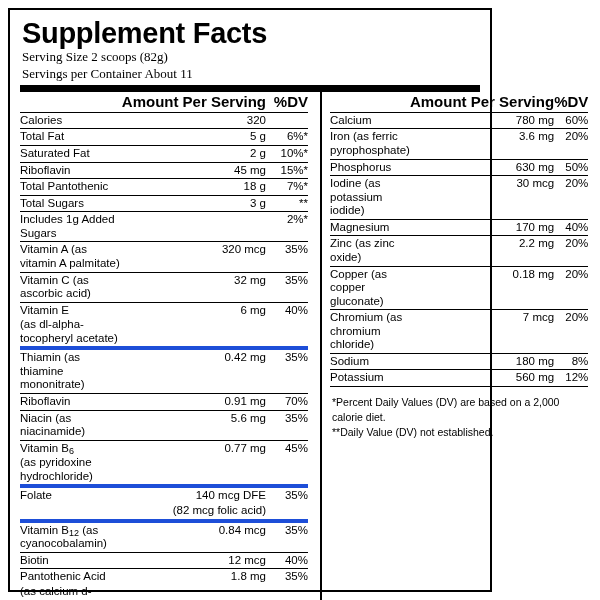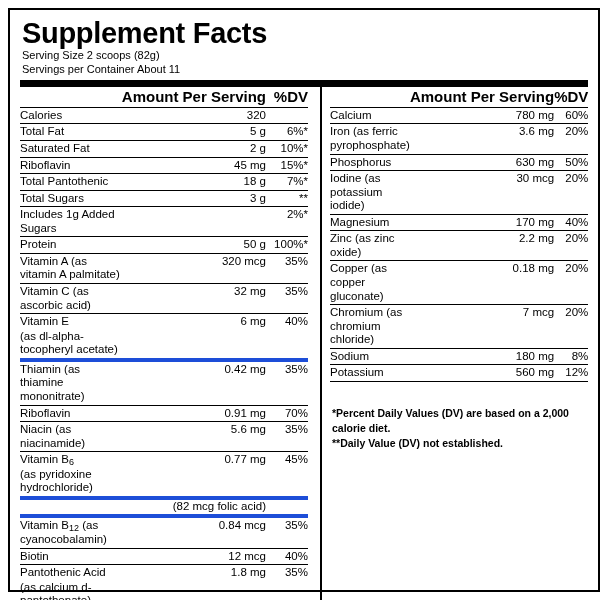--- a/index.html
+++ b/index.html
@@ -11,44 +11,45 @@
     width: 600px;
     height: 600px;
     font-family: "Liberation Sans", sans-serif;
     color: #000;
     -webkit-font-smoothing: antialiased;
   }
   #panel {
     position: absolute;
     left: 8px;
     top: 8px;
-    width: 592px;
+    width: 484px;
     height: 584px;
     border: 2px solid #000;
     box-sizing: border-box;
     background: #fff;
   }
   #inner {
     position: absolute;
     left: 10px;
     top: 6px;
     right: 10px;
     bottom: 6px;
   }
   .title {
     font-size: 29px;
     font-weight: bold;
     letter-spacing: -0.3px;
     line-height: 1.05;
     margin: 2px 0 1px 2px;
   }
   .serving {
-    font-size: 11px;
+    font-size: 13px;
     line-height: 1.26;
     margin-left: 2px;
+    font-family: Liberation Serif, serif;
   }
   .rule-thick {
     height: 7px;
     background: #000;
     margin-top: 3px;
   }
   .columns {
     display: flex;
     margin-top: 0px;
   }
@@ -87,25 +88,24 @@
   tr.row td { border-bottom: 1px solid #000; }
   tr.row.nb td { border-bottom: none; }
   tr.cont td { border-bottom: 4px solid #1d4ed8; padding-top: 0; }
   td.name { text-align: left; padding-left: 1px; }
   td.amt { text-align: right; padding-right: 6px; white-space: nowrap; }
   td.dv  { text-align: right; width: 42px; white-space: nowrap; padding-right: 2px;}
   .ind1 { padding-left: 16px; }
   .ind2 { padding-left: 32px; }
   .sub { font-size: 9px; vertical-align: baseline; position: relative; top: 2px; }
   .footnotes {
-    margin-top: 24px;
+    margin-top: 8px;
     font-size: 10.5px;
     line-height: 1.45;
     padding-left: 2px;
-    font-weight: bold;
   }
 </style>
 </head>
 <body>
 
 <div id="panel">
   <div id="inner">
 
     <div class="title">Supplement Facts</div>
     <div class="serving">Serving Size 2 scoops (82g)</div>
@@ -152,25 +152,20 @@
                 <td class="name ind1">Total Sugars</td>
                 <td class="amt">3 g</td>
                 <td class="dv">**</td>
               </tr>
               <tr class="row">
                 <td class="name ind2">Includes 1g Added Sugars</td>
                 <td class="amt"></td>
                 <td class="dv">2%*</td>
               </tr>
               <tr class="row">
-                <td class="name">Protein</td>
-                <td class="amt">50 g</td>
-                <td class="dv">100%*</td>
-              </tr>
-              <tr class="row">
                 <td class="name">Vitamin A (as vitamin A palmitate)</td>
                 <td class="amt">320 mcg</td>
                 <td class="dv">35%</td>
               </tr>
               <tr class="row">
                 <td class="name">Vitamin C (as ascorbic acid)</td>
                 <td class="amt">32 mg</td>
                 <td class="dv">35%</td>
               </tr>
               <tr class="row nb">
@@ -200,20 +195,25 @@
               </tr>
               <tr class="row nb">
                 <td class="name">Vitamin B<span class="sub">6</span></td>
                 <td class="amt">0.77 mg</td>
                 <td class="dv">45%</td>
               </tr>
               <tr class="cont">
                 <td class="name">(as pyridoxine hydrochloride)</td>
                 <td class="amt"></td>
                 <td class="dv"></td>
+              </tr>
+              <tr class="row nb">
+                <td class="name">Folate</td>
+                <td class="amt">140 mcg DFE</td>
+                <td class="dv">35%</td>
               </tr>
               <tr class="cont">
                 <td class="name"></td>
                 <td class="amt">(82 mcg folic acid)</td>
                 <td class="dv"></td>
               </tr>
               <tr class="row">
                 <td class="name">Vitamin B<span class="sub">12</span> (as cyanocobalamin)</td>
                 <td class="amt">0.84 mcg</td>
                 <td class="dv">35%</td>

